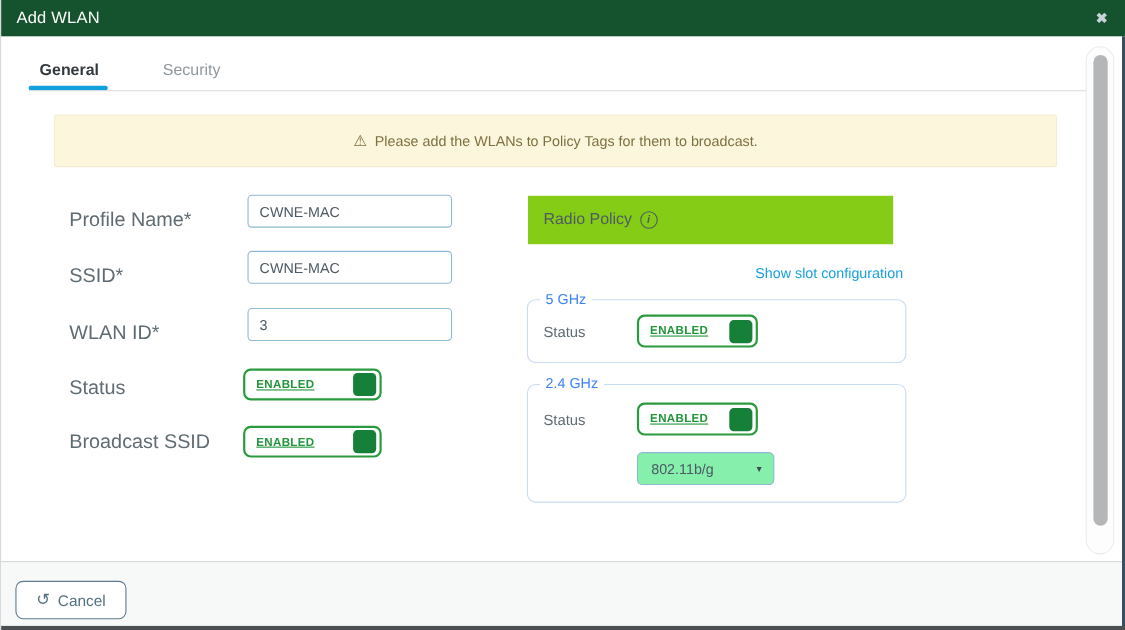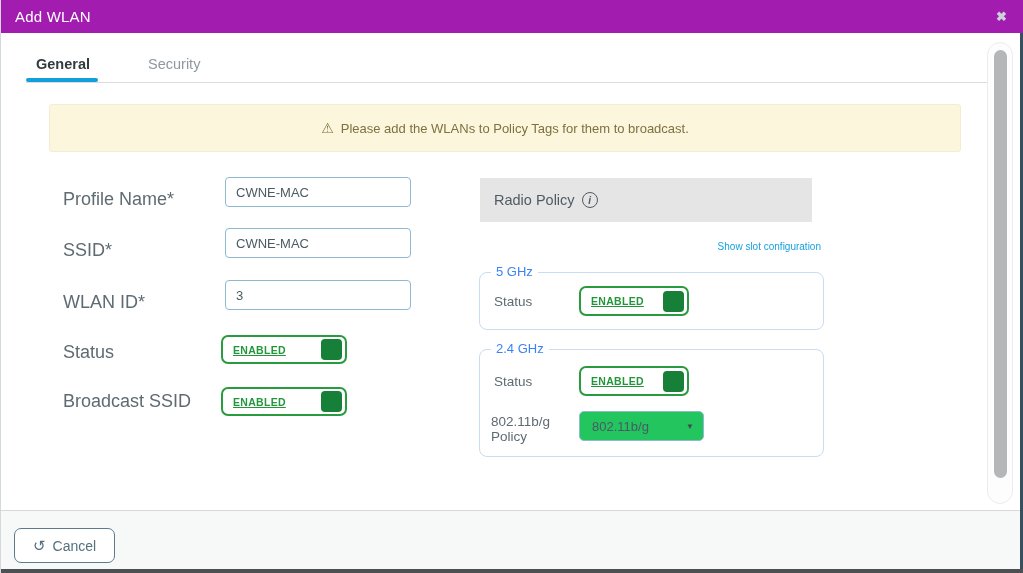--- a/index.html
+++ b/index.html
@@ -8,21 +8,21 @@
 
   .dialog {
     position:relative; width:1023px; height:573px; background:#ffffff;
     border-left:1px solid #d3d9dc; overflow:hidden;
   }
   .edge-right { position:absolute; top:33px; right:0; bottom:0; width:3px; background:#35505e; }
   .edge-bottom { position:absolute; left:0; right:0; bottom:0; height:4px; background:#4d5053; }
 
   
   .titlebar {
-    position:absolute; top:0; left:0; right:0; height:33px; background:#a21caf;
+    position:absolute; top:0; left:0; right:0; height:33px; background:#14532d;
     display:flex; align-items:center; justify-content:space-between; padding:0 16px 0 14px;
   }
   .titlebar .title { color:#ffffff; font-size:15px; font-weight:500; letter-spacing:.2px; }
   .close-x { color:#c9d3d9; font-size:13px; font-weight:bold; cursor:pointer; line-height:1; }
 
   
   .tab { position:absolute; top:56px; font-size:14.5px; cursor:pointer; }
   .tab-general { left:35px; color:#333a3e; font-weight:bold; }
   .tab-security { left:147px; color:#8e989e; }
   .tab-underline { position:absolute; top:78px; left:25px; width:72px; height:4px; background:#12a0dc; border-radius:2px; }
@@ -53,45 +53,45 @@
     display:flex; align-items:center; justify-content:space-between;
     padding:0 3px 0 10px;
   }
   .toggle-text { color:#23963c; font-size:10.5px; font-weight:bold; letter-spacing:.3px;text-decoration:underline; }
   .toggle-knob { width:21px; height:21px; background:#168039; border-radius:4px; }
   .toggle-sm { width:110px; height:30px; }
 
   
   .rp-header {
     position:absolute; left:479px; top:178px; width:332px; height:44px;
-    background:#e5e5e5; display:flex; align-items:center; gap:7px; padding-left:14px;
+    background:#84cc16; display:flex; align-items:center; gap:7px; padding-left:14px;
     color:#4f5b63; font-size:14.5px;
   }
   .info-circle {
     width:16px; height:16px; border:1.4px solid #4f5b63; border-radius:50%;
     display:inline-flex; align-items:center; justify-content:center;
     font-size:10px; font-weight:bold; color:#4f5b63; font-style:italic;
   }
   .slot-link { position:absolute; top:241px; left:479px; width:341px; text-align:right;
-    color:#18a1dd; font-size:10px; cursor:pointer; }
+    color:#18a1dd; font-size:13px; cursor:pointer; }
 
   .band-box { position:absolute; left:478px; width:345px; border:1.5px solid #c8ddf1; border-radius:8px; background:#fff; }
   .band-5 { top:272px; height:58px; }
   .band-24 { top:349px; height:108px; }
   .band-legend {
     position:absolute; top:-9px; left:11px; background:#fff; padding:0 5px;
     color:#3b82f6; font-size:13px;
   }
   .band-status-label { position:absolute; left:14px; color:#5f6b72; font-size:13.5px; }
   .band-box .toggle { left:99px; }
 
   .policy-label { position:absolute; left:11px; top:64px; width:92px; color:#5f6b72; font-size:13.5px; line-height:15px; }
   .dropdown {
     position:absolute; left:99px; top:61px; width:125px; height:30px;
-    border:1px solid #8fb9d1; border-radius:5px; background:#22c55e; cursor:pointer;
+    border:1px solid #8fb9d1; border-radius:5px; background:#86efac; cursor:pointer;
     display:flex; align-items:center; justify-content:space-between; padding:0 9px 0 12px;
     font-size:13px; color:#4b5a63;
   }
   .caret { font-size:8px; color:#3f4a50; }
 
   
   .scroll-track { position:absolute; top:42px; left:986px; width:26px; height:462px;
     background:#fdfdfd; border:1px solid #ececec; border-radius:13px; }
   .scroll-thumb { position:absolute; top:50px; left:993px; width:13px; height:428px;
     background:#b5b6b7; border-radius:7px; cursor:pointer; }
@@ -172,21 +172,20 @@
     </div>
   </div>
 
   <div class="band-box band-24">
     <span class="band-legend">2.4 GHz</span>
     <span class="band-status-label" style="top:24px;">Status</span>
     <div class="toggle toggle-sm" style="top:16px;">
       <span class="toggle-text">ENABLED</span>
       <span class="toggle-knob"></span>
     </div>
-    <span class="policy-label">802.11b/g Policy</span>
     <div class="dropdown">
       <span>802.11b/g</span>
       <span class="caret">▼</span>
     </div>
   </div>
 
   <div class="scroll-track"></div>
   <div class="scroll-thumb"></div>
 
   <div class="footer">

